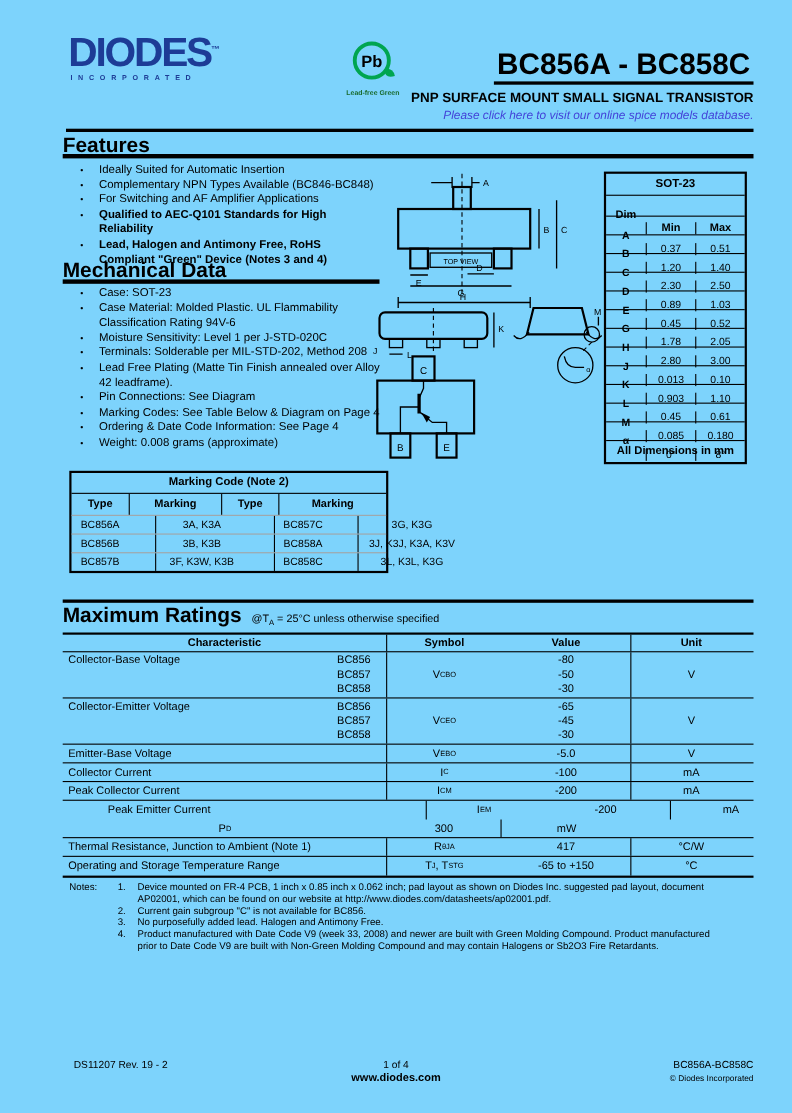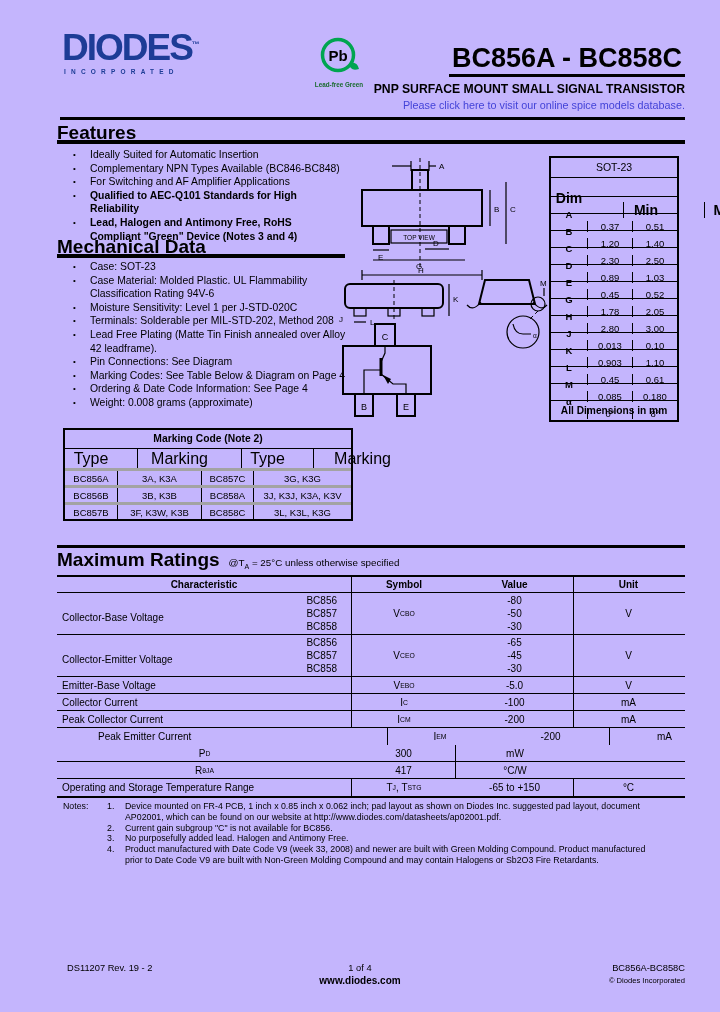--- a/index.html
+++ b/index.html
@@ -1,81 +1,81 @@
 <!DOCTYPE html>
 <html><head>
 <meta charset="utf-8">
 <style>
   * { box-sizing: border-box; margin: 0; padding: 0; }
   html,body { background:#f7f3e4; }
   body { font-family:"Liberation Sans", sans-serif; color:#000; }
-  .page { position:relative; width:720px; height:1012px; background:#c4b5fd; overflow:hidden; margin:0 auto; }
+  .page { position:relative; width:720px; height:1012px; background:#7dd3fc; overflow:hidden; margin:0 auto; }
   .abs { position:absolute; }
   .rule { position:absolute; background:#000; }
   .b { font-weight:bold; }
 
   
   .logo { position:absolute; left:62px; top:28px; color:#1d3c96; }
   .logo-word { font-size:37px; font-weight:bold; letter-spacing:-2px; line-height:34px; font-stretch:condensed; }
   .logo-tm { font-size:8px; vertical-align:super; }
   .logo-sub { font-size:6.5px; font-weight:bold; letter-spacing:5.2px; margin-top:3px; margin-left:2px; }
   .badge { position:absolute; left:313px; top:36px; width:52px; text-align:center; }
   .badge-caption { font-size:6.3px; color:#1a6b2f; font-weight:bold; margin-top:1px; }
   .title-block { position:absolute; right:35px; top:44px; text-align:right; }
   .part-title { display:inline-block; font-size:27px; font-weight:bold; border-bottom:3px solid #000; padding:0 3px 2px 3px; line-height:28px; }
   .subtitle { font-size:12.2px; font-weight:bold; margin-top:5px; }
-  .spice-link { font-size:10.8px; color:#4343d8; margin-top:3px; cursor:pointer; }
+  .spice-link { font-size:10.8px; color:#4343d8; margin-top:3px; cursor:pointer;font-style:italic; }
 
   
   .sec-head { position:absolute; font-size:19px; font-weight:bold; }
 
   
   .blist { position:absolute; }
   .bi { display:flex; line-height:13.6px; font-size:10.4px; }
   .bullet { width:17px; flex:0 0 17px; font-size:8px; line-height:13.6px; }
   .bt { flex:1; }
 
   
   .dim-table { position:absolute; left:549px; top:156px; width:130px; border:2px solid #000; font-size:9.5px; }
-  .dt-title { height:20px; line-height:19px; text-align:center; font-weight:normal; font-size:10.5px; border-bottom:1.5px solid #000; }
+  .dt-title { height:20px; line-height:19px; text-align:center; font-weight:bold; font-size:10.5px; border-bottom:1.5px solid #000; }
   .dt-head, .dt-row { display:grid; grid-template-columns:36px 45px 45px; }
-  .dt-head { height:18px; font-weight:bold; font-size:14px;gap:36px; }
+  .dt-head { height:18px; font-weight:bold; font-size:10px; }
   .dt-row { height:17px; border-top:1px solid #000; }
   .dt-c { display:flex; align-items:center; justify-content:center; }
   .dt-c + .dt-c { border-left:1px solid #000;margin-top:24px; }
   .dt-dim { font-weight:bold; }
   .dt-foot { height:20px; line-height:19px; text-align:center; font-weight:bold; font-size:10.2px; border-top:1.5px solid #000; }
 
   
   .mark-table { position:absolute; left:63px; top:428px; width:290px; border:2px solid #000; font-size:9.5px; }
   .mt-title { height:19px; line-height:18px; text-align:center; font-weight:bold; font-size:10.3px; border-bottom:1.5px solid #000; }
   .mt-head, .mt-row { display:grid; grid-template-columns:52px 84px 52px 98px; }
-  .mt-head { height:19px; font-weight:normal; font-size:16px;gap:20px; }
-  .mt-row { height:17px; border-top:3px solid #a3a3a3; }
+  .mt-head { height:19px; font-weight:bold; font-size:10px; }
+  .mt-row { height:17px; border-top:1px solid #a3a3a3;gap:24px; }
   .mt-c { display:flex; align-items:center; justify-content:center; }
   .mt-c + .mt-c { border-left:1px solid #000; }
 
   
   .ratings-head { position:absolute; left:57px; top:549px; display:flex; align-items:flex-end; }
   .ratings-cond { font-size:9.8px; margin-left:9px; padding-bottom:1px; }
   .ratings-cond sub { font-size:7px; }
   .ratings-table { position:absolute; left:57px; top:575px; width:628px; border-top:2.5px solid #000; border-bottom:2px solid #000; }
   .rhead, .rr { display:grid; grid-template-columns:295px 104px 118px 109px; border-bottom:1.5px solid #000; }
   .rhead { height:16px; font-weight:bold; }
   .rr { height:17px; }
   .rr.tall { height:42px; }
   .rr.nb { border-bottom:none;margin-left:36px; }
   .rr:last-child { border-bottom:none; }
   .rc { font-size:10px; display:flex; align-items:center; justify-content:center; }
   .c-char { justify-content:flex-start; padding-left:5px; border-right:1.5px solid #000; }
   .c-val { flex-direction:column; line-height:13px; border-right:1.5px solid #000; }
   .rc sub { font-size:6.8px; }
   .models { margin-left:auto; padding-right:14px; display:flex; flex-direction:column; line-height:13px; }
   .rr.tall .c-char { align-items:flex-start; padding-top:1px; }
-  .rr.tall .c-char > .cname { padding-top:18px; }
+  .rr.tall .c-char > .cname { padding-top:1px; }
 
   
   .notes { position:absolute; left:63px; top:801px; width:622px; font-size:8.8px; line-height:10.8px; display:flex; }
   .notes-label { width:44px; flex:0 0 44px; }
   .note { display:flex; }
   .nnum { width:18px; flex:0 0 18px; }
   .ntext { flex:1; max-width:540px; }
 
   
   .footer-left { position:absolute; left:67px; top:963px; font-size:9.3px; }
@@ -481,20 +481,23 @@
           <div class="rc">
             <span>P</span>
             <sub>D</sub>
           </div>
           <div class="rc c-val">
             <div>300</div>
           </div>
           <div class="rc">mW</div>
         </div>
         <div class="rr">
+          <div class="rc c-char">
+            <span class="cname">Thermal Resistance, Junction to Ambient (Note 1)</span>
+          </div>
           <div class="rc">
             <span>R</span>
             <sub>θJA</sub>
           </div>
           <div class="rc c-val">
             <div>417</div>
           </div>
           <div class="rc">°C/W</div>
         </div>
         <div class="rr">

